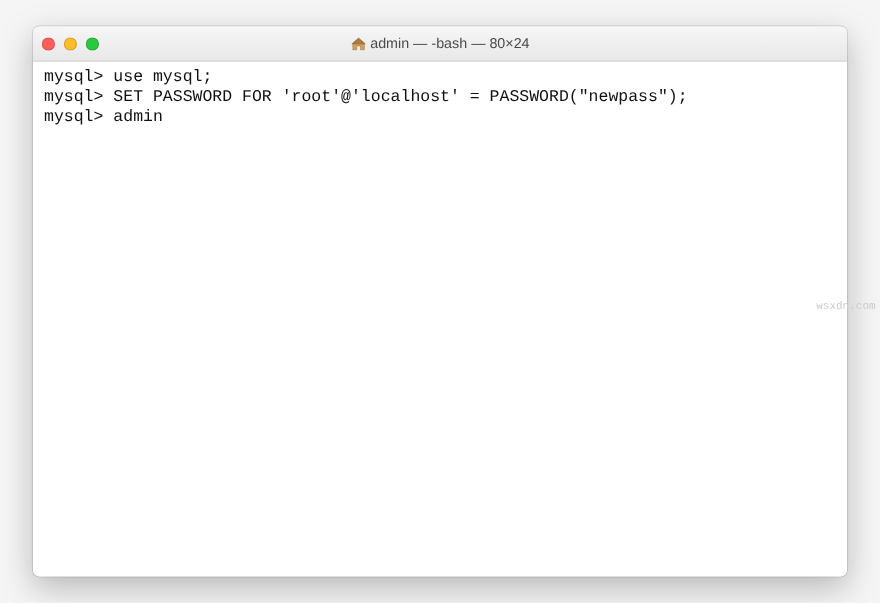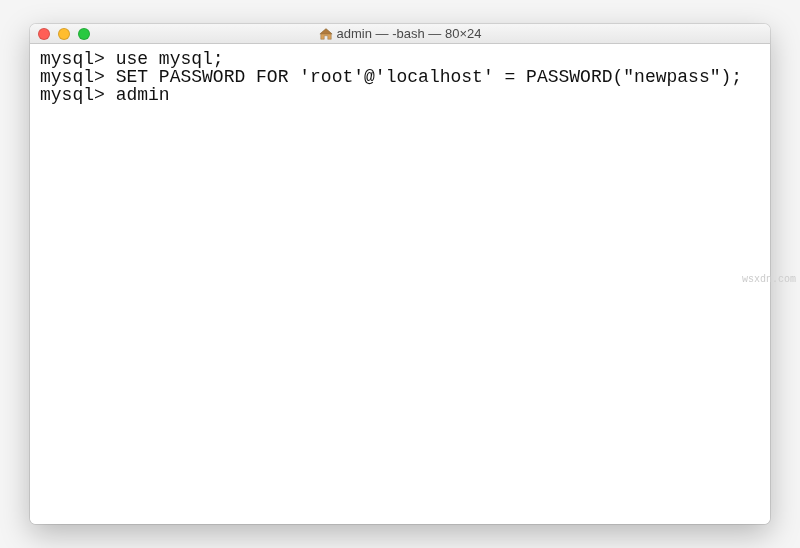--- a/index.html
+++ b/index.html
@@ -20,21 +20,21 @@
       width: 740px;
       height: 500px;
       background: #ffffff;
       border-radius: 6px;
       box-shadow: 0 10px 30px rgba(0,0,0,0.25), 0 0 0 1px rgba(0,0,0,0.1);
       overflow: hidden;
       display: flex;
       flex-direction: column;
     }
     .title-bar {
-      height: 20px;
+      height: 32px;
       background: linear-gradient(to bottom, #f6f6f6 0%, #e8e8e8 100%);
       border-bottom: 1px solid #c9c9c9;
       display: flex;
       align-items: center;
       position: relative;
       padding: 0 8px;
     }
     .traffic-lights {
       display: flex;
       gap: 8px;
@@ -64,21 +64,21 @@
     }
     .home-icon {
       display: inline-flex;
       width: 14px;
       height: 14px;
     }
     .terminal-body {
       flex: 1;
       padding: 6px 10px;
       font-family: Menlo, Monaco, "Courier New", monospace;
-      font-size: 18px;
+      font-size: 15px;
       line-height: 18px;
       color: #111;
       background: #ffffff;
       white-space: pre;
       overflow: hidden;
     }
     .line { display: block; }
     .watermark {
       position: absolute;
       right: 4px;

